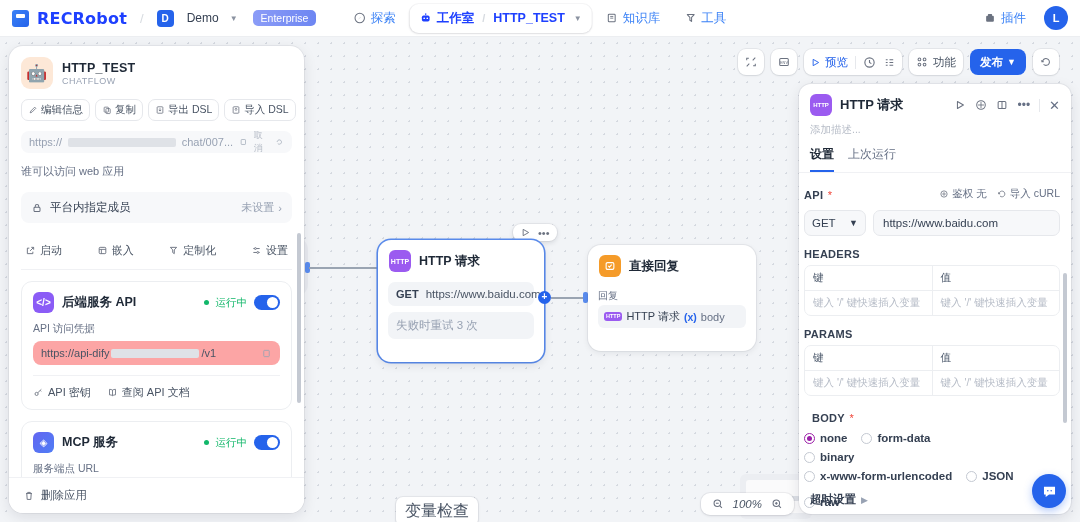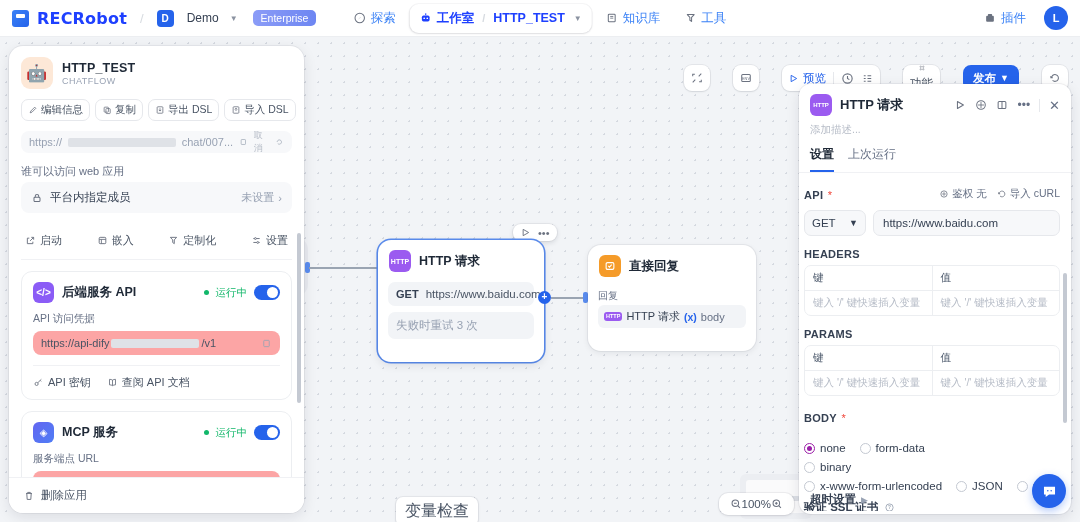--- a/index.html
+++ b/index.html
@@ -120,38 +120,38 @@
   .ghost-node {
     position: absolute; background: #e9ebf0; border-radius: 13px;
   }
   .varcheck {
     position: absolute; left: 396px; top: 460px; background: #fff; border-radius: 7px;
     font-size: 16px; color: #495464; padding: 4px 9px;
     box-shadow: 0 1px 3px rgba(16,24,40,.10), 0 0 0 1px rgba(16,24,40,.05);
   }
   .zoomctl {
     position: absolute; right: 286px; top: 456px; background: #fff; border-radius: 9px;
-    display: flex; align-items: flex-start; padding: 5px 11px; font-size: 11.5px; color: #495464;
+    display: flex; align-items: flex-start; gap: 9px; padding: 5px 11px; font-size: 11.5px; color: #495464;
     box-shadow: 0 1px 3px rgba(16,24,40,.10), 0 0 0 1px rgba(16,24,40,.05);
+    font-style: italic;
   }
   .minimap {
     position: absolute; right: 268px; top: 437px; width: 72px; height: 45px;
     background: #eceef2; border-radius: 6px; padding: 6px;
   }
   .minimap-inner { background: #fafafb; width: 100%; height: 100%; border-radius: 3px; position: relative; }
   .mm-bar { position: absolute; height: 5px; background: #dcdfe5; border-radius: 2px; top: 16px; }
 
   
-  .ctbar { position: absolute; top: 12px; right: 12px; display: flex; align-items: center; gap: 23px; z-index: 20; margin-top: 16px; }
+  .ctbar { position: absolute; top: 12px; right: 21px; display: flex; align-items: center; gap: 7px; z-index: 20; }
   .ct-btn {
     background: #fff; border-radius: 8px; height: 26px; min-width: 26px; padding: 0 7px;
     display: flex; align-items: center; justify-content: center; gap: 5px; font-size: 11.5px;
     color: #495464; box-shadow: 0 1px 2px rgba(16,24,40,.08), 0 0 0 1px rgba(16,24,40,.06);
     cursor: pointer;
-    flex-direction: column;
   }
   .ct-group { background: #fff; border-radius: 8px; height: 26px; display: flex; align-items: center;
     padding: 0 6px; gap: 7px; box-shadow: 0 1px 2px rgba(16,24,40,.08), 0 0 0 1px rgba(16,24,40,.06); }
   .ct-preview { color: #2563eb; font-size: 11.5px; display: flex; align-items: center; gap: 4px; }
   .ct-divider { width: 1px; height: 13px; background: #e6e8ec; }
   .ct-publish {
     background: #2563eb; color: #fff; border-radius: 8px; height: 26px; padding: 0 10px;
     display: flex; align-items: center; gap: 4px; font-size: 11.5px; font-weight: 600; cursor: pointer;
   }
 
@@ -175,21 +175,21 @@
     border: 1px solid #e6e8ec; border-radius: 7px; padding: 3px 6px; background: #fff;
     white-space: nowrap; cursor: pointer;
   }
   .lp-scroll { position: relative; height: 386px; overflow: hidden; padding: 0 12px; }
   .lp-clip-row {
     display: flex; align-items: center; background: #f7f8fa; border-radius: 8px;
     padding: 5px 8px; font-size: 11px; color: #98a2b3; gap: 6px; margin-top: 2px;
     overflow: hidden; height: 22px;
   }
   .redact { display: inline-block; height: 9px; background: #dfe2e7; border-radius: 2px; vertical-align: middle; }
-  .lp-label { font-size: 11px; color: #667085; margin: 11px 0 3px 0; }
+  .lp-label { font-size: 11px; color: #667085; margin: 11px 0 13px 0; }
   .lp-row {
     display: flex; align-items: center; justify-content: space-between;
     background: #f7f8fa; border-radius: 8px; padding: 8px 10px; font-size: 11.5px; color: #354052;
   }
   .lp-row-left { display: flex; align-items: center; gap: 7px; }
   .lp-row-right { color: #98a2b3; font-size: 11px; display: flex; align-items: center; gap: 4px; }
   .lp-actions {
     display: flex; justify-content: space-between; padding: 11px 4px 11px 4px;
     border-bottom: 1px solid #f0f1f4; margin-top: 9px;
   }
@@ -257,21 +257,21 @@
     flex: 1; height: 26px; border: 1px solid #e6e8ec; border-radius: 7px; background: #f7f8fa;
     display: flex; align-items: center; padding: 0 9px; font-size: 11.5px; color: #354052;
   }
   .sec-title-block { font-size: 11px; font-weight: 700; color: #354052; margin-top: 12px; letter-spacing: .3px; }
   .kvtable { margin-top: 5px; border: 1px solid #eceef1; border-radius: 7px; overflow: hidden; }
   .kv-row { display: flex; }
   .kv-cell { flex: 1; padding: 5px 8px; font-size: 10.5px; color: #667085; border-right: 1px solid #eceef1; }
   .kv-cell:last-child { border-right: none; }
   .kv-row.head .kv-cell { color: #475467; border-bottom: 1px solid #eceef1; }
   .kv-row.body .kv-cell { color: #b6bcc7; }
-  .radio-grid { margin-top: 16px; }
+  .radio-grid { margin-top: 6px; font-weight: bold; }
   .radio-line { display: flex; align-items: center; gap: 14px; margin-bottom: 7px; flex-wrap: wrap; }
   .radio { display: flex; align-items: center; gap: 5px; font-size: 11.5px; color: #354052; cursor: pointer; }
   .rdot { width: 11px; height: 11px; border-radius: 50%; border: 1.3px solid #c4c9d2; display: inline-block; position: relative; }
   .rdot.on { border-color: #9b1fa8; }
   .rdot.on:after { content:""; position: absolute; left: 2.2px; top: 2.2px; width: 5px; height: 5px; border-radius: 50%; background: #9b1fa8; }
   .ssl-row { display: flex; align-items: center; gap: 5px; margin-top: 8px; font-size: 11.5px; font-weight: 700; color: #354052; }
   .timeout-row { position: absolute; left: 11px; bottom: 4px; display: flex; align-items: center; gap: 5px;
     font-size: 11.5px; font-weight: 700; color: #354052; }
   .rp-track { position: absolute; right: 4px; top: 96px; width: 4px; height: 330px; }
   .rp-thumb { position: absolute; right: 4px; top: 100px; width: 4px; height: 150px; background: #c4c9d2; border-radius: 2px; }
@@ -739,21 +739,21 @@
         <div class="kv-row head">
           <div class="kv-cell">键</div>
           <div class="kv-cell">值</div>
         </div>
         <div class="kv-row body">
           <div class="kv-cell">键入 '/' 键快速插入变量</div>
           <div class="kv-cell">键入 '/' 键快速插入变量</div>
         </div>
       </div>
 
-      <div class="sec-head" style="margin-top:12px;">
+      <div class="sec-head" style="margin-top:12px;margin-left:8px;">
         <span>
           <span class="sec-title">BODY</span>
           <span class="req">*</span>
         </span>
       </div>
 
       <div class="radio-grid">
         <div class="radio-line">
           <span class="radio">
             <span class="rdot on"></span>

